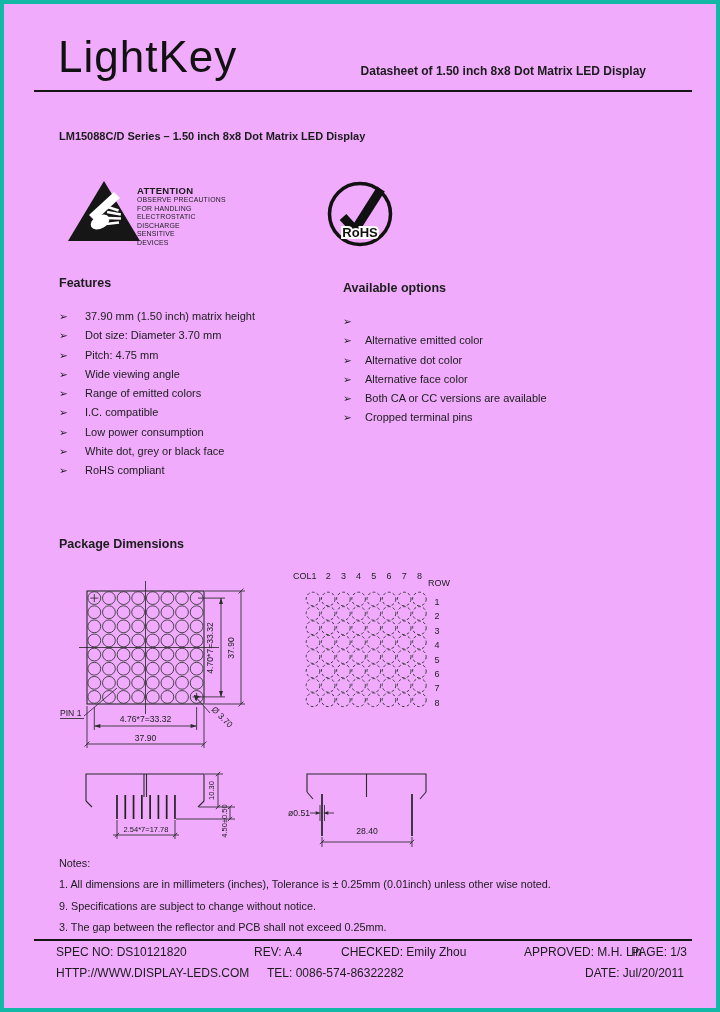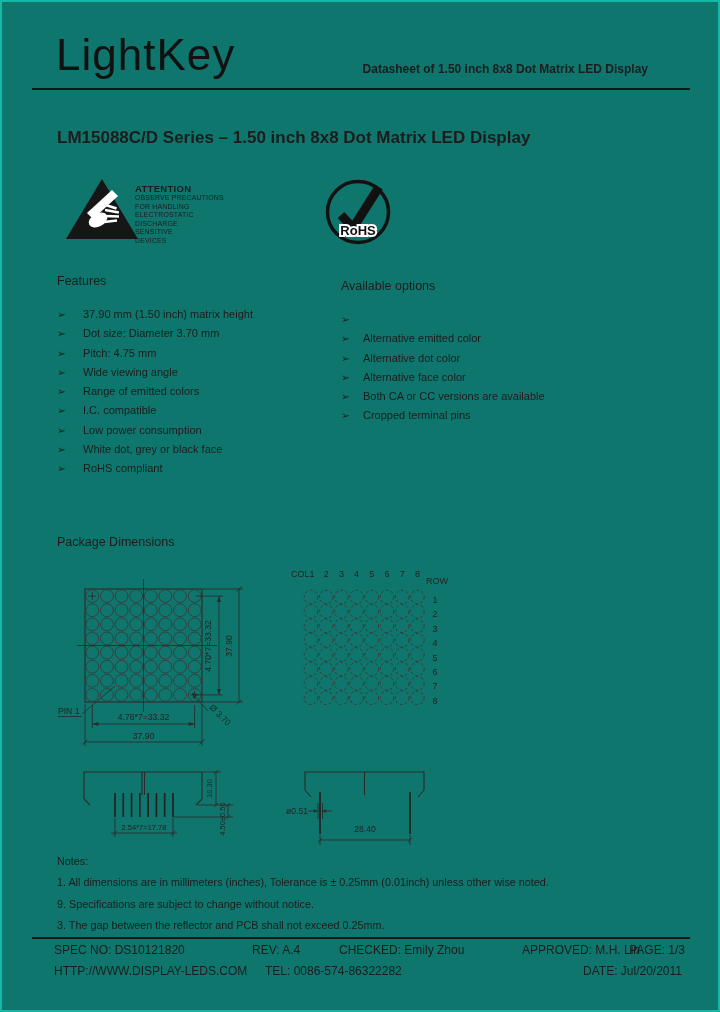--- a/index.html
+++ b/index.html
@@ -1,31 +1,31 @@
 <!DOCTYPE html>
 <html><head>
 <meta charset="utf-8">
 <style>
   *{box-sizing:border-box}
   html,body{margin:0;padding:0;background:#e9e9e9}
-  .page{position:relative;width:720px;height:1012px;margin:0 auto;background:#0f766e;
-        border:2px solid #14b8a6;font-family:"Liberation Sans",sans-serif;color:#1c1c1c;overflow:hidden}
+  .page{position:relative;width:720px;height:1012px;margin:0 auto;background:#f0abfc;
+        border:4px solid #14b8a6;font-family:"Liberation Sans",sans-serif;color:#1c1c1c;overflow:hidden}
   .abs{position:absolute}
   .logo{left:54px;top:28px;font-size:44px;letter-spacing:1px;color:#111;white-space:nowrap}
   .subtitle{right:70px;top:60px;font-size:12px;font-weight:bold;white-space:nowrap}
   .rule{left:30px;width:658px;height:2px;background:#161616}
   #rule-top{top:86px}
   #rule-footer{top:935px}
-  .doc-title{left:55px;top:126px;font-size:17px;font-weight:bold;white-space:nowrap}
+  .doc-title{left:55px;top:126px;font-size:11px;font-weight:bold;white-space:nowrap}
   .esd-icon{left:63px;top:176px;width:74px;height:62px}
   .esd-text{left:133px;top:181px;width:110px;}
   .esd-title{font-size:9.5px;font-weight:bold;letter-spacing:.3px}
   .esd-line{font-size:6.9px;line-height:8.6px;letter-spacing:.2px}
   .rohs-icon{left:321px;top:175px;width:70px;height:70px}
-  .h2{font-size:12.5px;font-weight:normal;white-space:nowrap}
+  .h2{font-size:12.5px;font-weight:bold;white-space:nowrap}
   #features-heading{left:55px;top:272px}
   #options-heading{left:339px;top:277px}
   #package-heading{left:55px;top:533px}
   .list{list-style:none;margin:0;padding:0;font-size:11px}
   .list li{display:flex;align-items:flex-start;line-height:19.3px}
   .blt{flex:0 0 26px;font-size:10.5px}
   #options-list .blt{flex:0 0 22px}
   #features-list{left:55px;top:303px}
   #options-list{left:339px;top:308px}
   .opt-sub{display:block;padding-left:3px}

